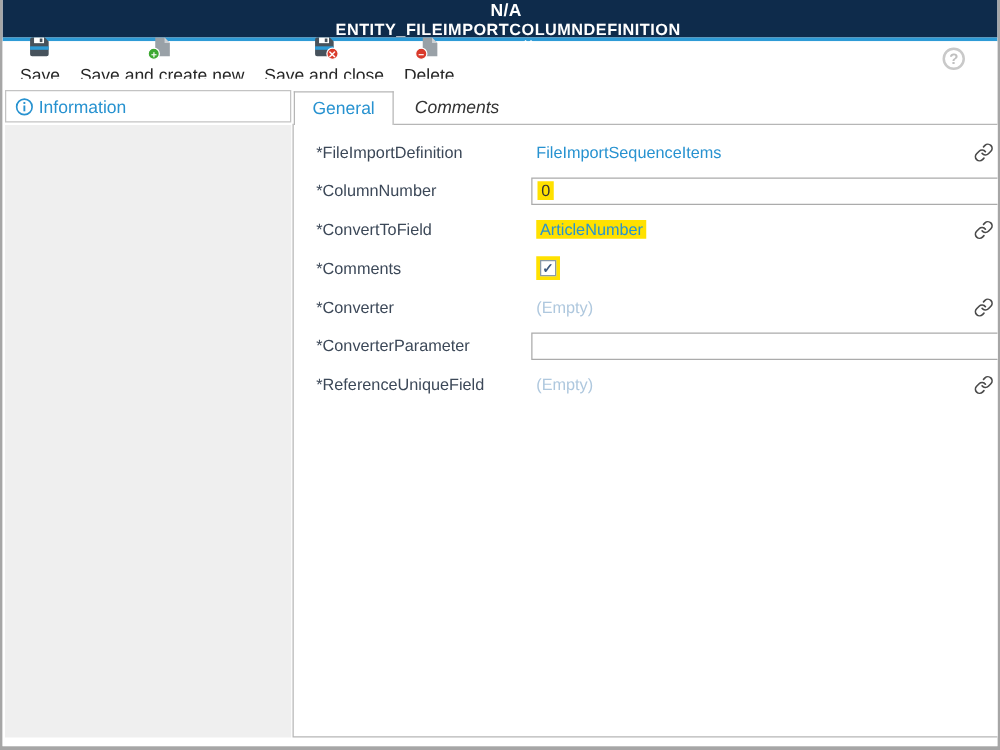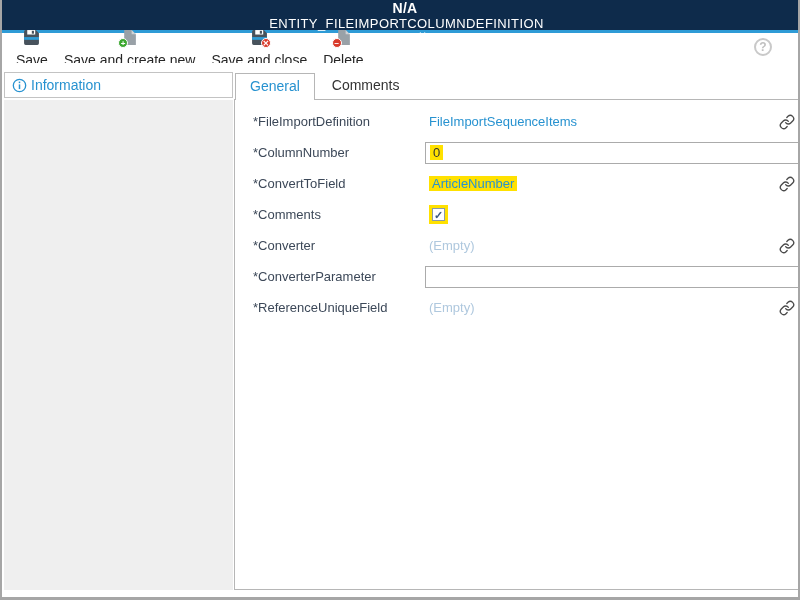--- a/index.html
+++ b/index.html
@@ -13,21 +13,21 @@
   }
 
   
   .titlebar {
     height:30px; background:#0e2b4b; display:flex; align-items:center;
     color:#fff; padding:0 10px 0 8px;flex-direction:column;
   }
   .logo { width:22px; height:22px; display:block; }
   .app-title { font-size:14px; font-weight:bold; margin-left:12px; letter-spacing:.3px; }
   .titlebar .spacer { flex:1; }
-  .entity-title { font-size:13px; font-weight:normal; letter-spacing:.4px; margin-right:22px;padding-left:37px; }
+  .entity-title { font-size:13px; font-weight:bold; letter-spacing:.4px; margin-right:22px;padding-left:37px; }
   .win-controls { display:flex; align-items:center; gap:14px; }
   .win-btn { font-size:12px; font-weight:bold; color:#fff; cursor:default; line-height:1; }
   .win-btn.min { transform:translateY(3px); }
 
   .accent-strip { height:3px; background:#2e9bd6; }
 
   
   .toolbar {
     height:30px; background:#fff; display:flex; align-items:center;
     padding-left:6px; position:relative;
@@ -62,21 +62,21 @@
   .sidebar-fill {
     position:absolute; left:2px; top:37px; width:229px; height:490px; background:#efefef;
   }
 
   .tabs { position:absolute; left:233px; top:10px; display:flex; z-index:2; }
   .tab { font-size:14px; padding:4px 14px; cursor:default; }
   .tab.active {
     color:#2792d0; background:#fff; border:1px solid #b6b6b6; border-bottom:none;
     height:27px;
   }
-  .tab.inactive { color:#333; padding:4px 17px; }
+  .tab.inactive { color:#333; padding:4px 17px;font-style:italic; }
 
   .panel {
     position:absolute; left:232px; top:36px; width:628px; height:491px;
     background:#fff; border:1px solid #b6b6b6; padding:6px 42px 0 18px;
   }
 
   .row { display:flex; align-items:center; height:31px; }
   .row .flabel { width:172px; flex:0 0 172px; font-size:13px; color:#3c4858; }
   .row .fvalue { flex:1; display:flex; align-items:center; padding-left:4px; }
   .row .ficons { display:flex; align-items:center; gap:13px; flex:0 0 auto; }

